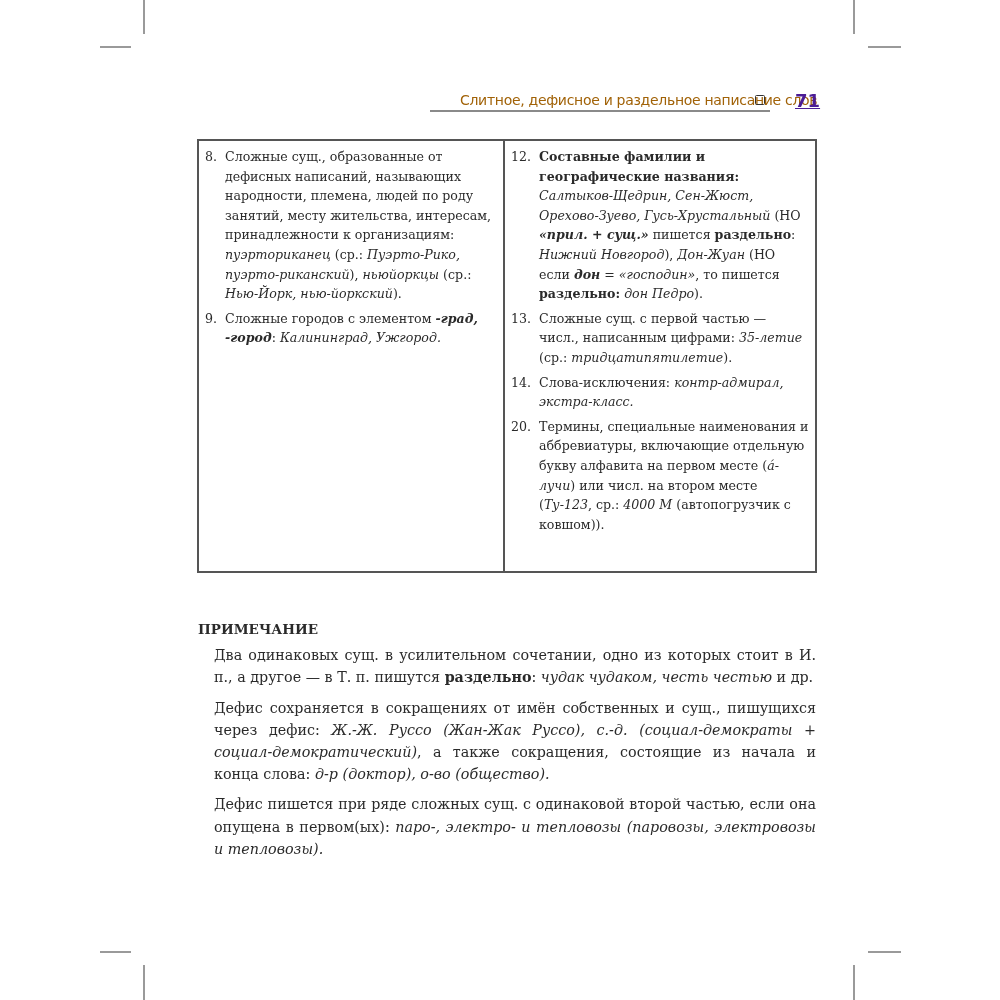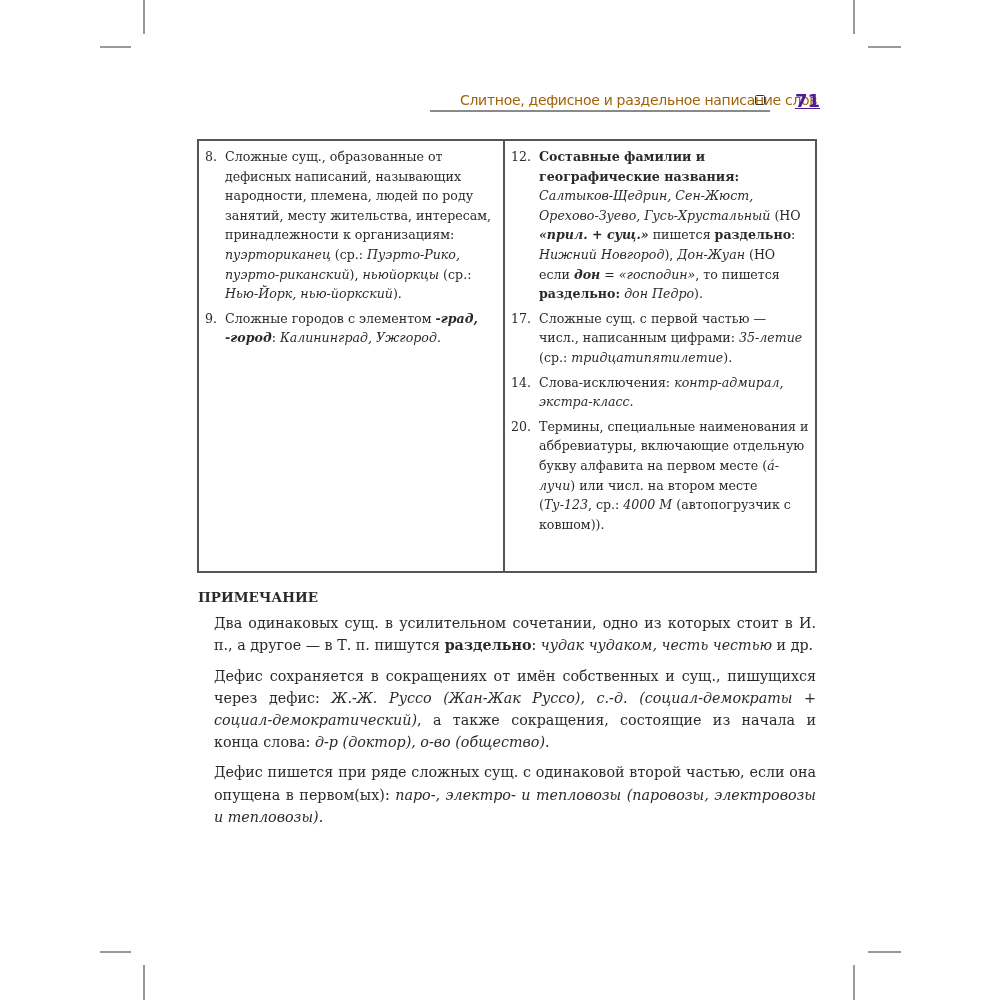--- a/index.html
+++ b/index.html
@@ -39,21 +39,21 @@
   .col.left .num { width: 20px; }
   .col.right .num { width: 28px; }
   .itext { flex: 1; }
   .it { font-style: italic; }
   .b { font-weight: bold; }
   .bi { font-weight: bold; font-style: italic; text-align: center; }
   .note {
     position: absolute; left: 198px; top: 586px; width: 618px;
     font-size: 14.3px; line-height: 22.2px; text-align: justify;
   }
-  .note-title { font-weight: bold; font-size: 13.5px; margin-bottom: 4px; }
+  .note-title { font-weight: bold; font-size: 13.5px; margin-bottom: 4px; margin-top: 32px; }
   .note p { margin: 0 0 8px 16px; }
 </style>
 </head>
 <body>
 
 <div class="crop" style="left:143px;top:0;width:2px;height:34px;"></div>
 <div class="crop" style="left:100px;top:46px;width:31px;height:2px;"></div>
 <div class="crop" style="left:853px;top:0;width:2px;height:34px;"></div>
 <div class="crop" style="left:868px;top:46px;width:33px;height:2px;"></div>
 <div class="crop" style="left:100px;top:951px;width:31px;height:2px;"></div>
@@ -78,21 +78,21 @@
         <span class="num">9.</span>
         <span class="itext"><span>Сложные городов с элементом </span><span class="bi">-град, -город</span><span>: </span><span class="it">Калининград, Ужгород.</span></span>
       </div>
     </div>
   <div class="col right">
       <div class="item">
         <span class="num">12.</span>
         <span class="itext"><span class="b">Составные фамилии и географические названия:</span><span> </span><span class="it">Салтыков-Щедрин, Сен-Жюст, Орехово-Зуево, Гусь-Хрустальный</span><span> (НО </span><span class="bi">«прил. + сущ.»</span><span> пишется </span><span class="b">раздельно</span><span>: </span><span class="it">Нижний Новгород</span><span>), </span><span class="it">Дон-Жуан</span><span> (НО если </span><span class="bi">дон</span><span> = </span><span class="it">«господин»</span><span>, то пишется </span><span class="b">раздельно:</span><span> </span><span class="it">дон Педро</span><span>).</span></span>
       </div>
       <div class="item">
-        <span class="num">17.</span>
+        <span class="num">13.</span>
         <span class="itext"><span>Сложные сущ. с первой частью — числ., написанным цифрами: </span><span class="it">35-летие</span><span> (ср.: </span><span class="it">тридцатипятилетие</span><span>).</span></span>
       </div>
       <div class="item">
         <span class="num">14.</span>
         <span class="itext"><span>Слова-исключения: </span><span class="it">контр-адмирал, экстра-класс.</span></span>
       </div>
       <div class="item">
         <span class="num">20.</span>
         <span class="itext"><span>Термины, специальные наименования и аббревиатуры, включающие отдельную букву алфавита на первом месте (</span><span class="it">á-лучи</span><span>) или числ. на втором месте (</span><span class="it">Ту-123</span><span>, ср.: </span><span class="it">4000 М</span><span> (автопогрузчик с ковшом)).</span></span>
       </div>

